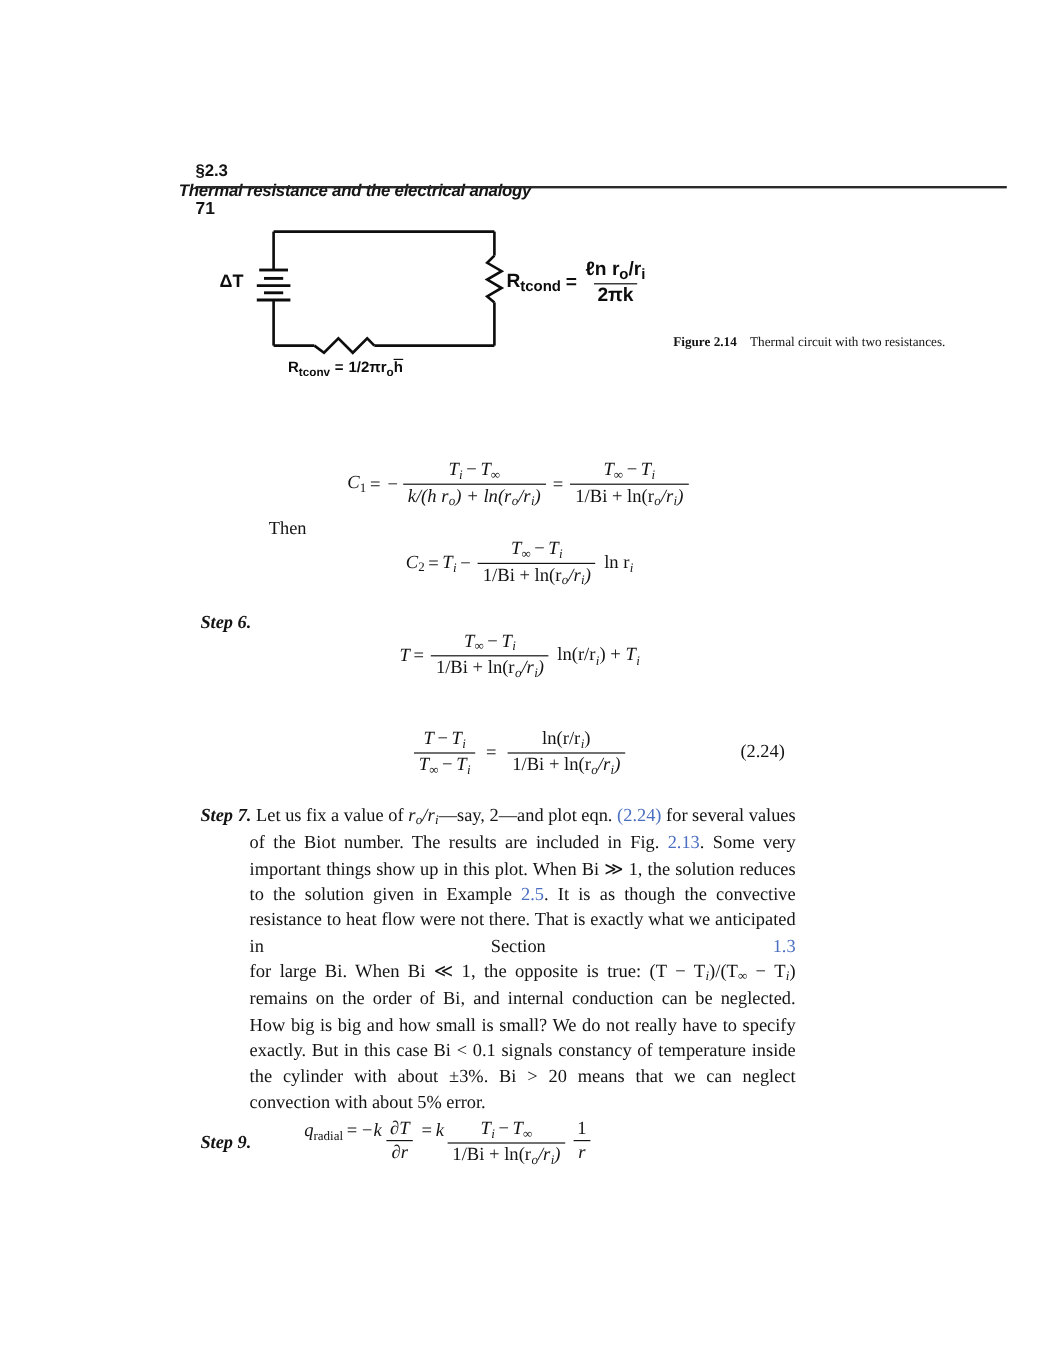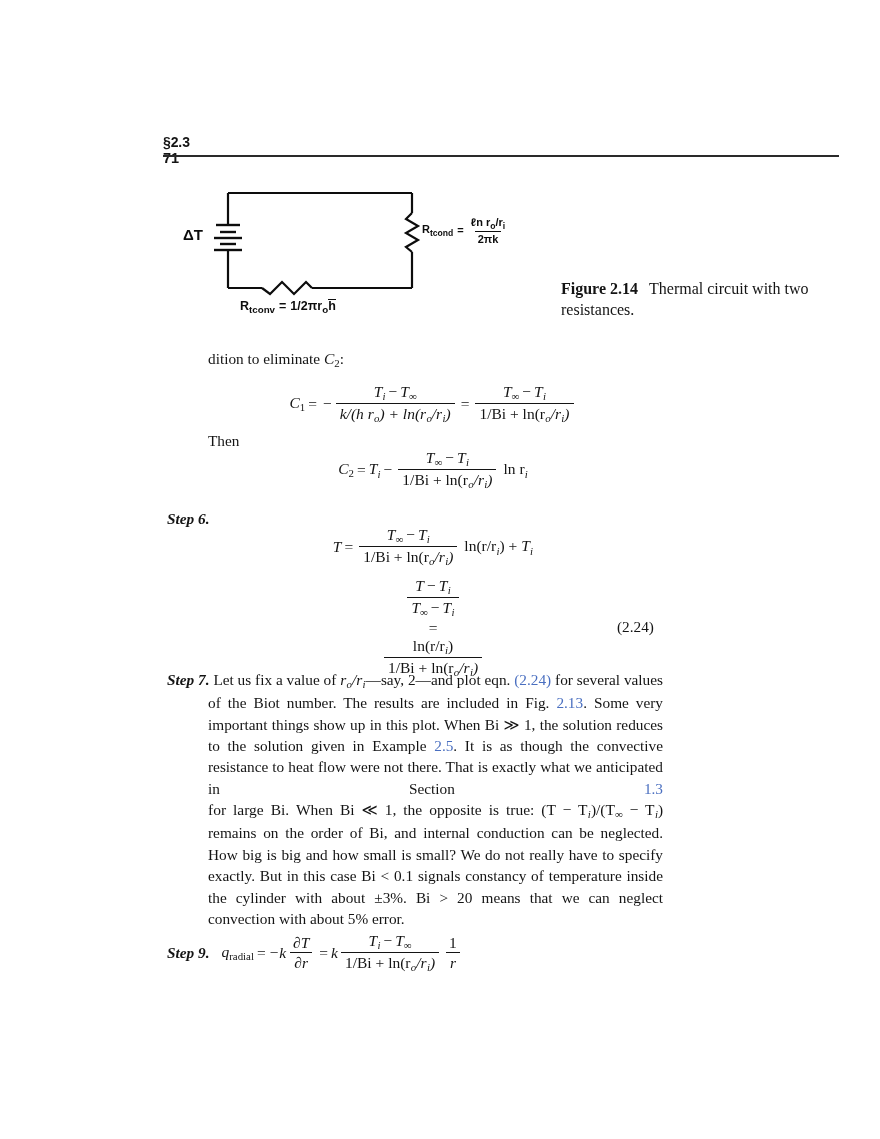--- a/index.html
+++ b/index.html
@@ -72,21 +72,21 @@
   .circuit {
     position: absolute;
     left: 0;
     top: 0;
   }
   .fig-caption {
     position: absolute;
     left: 561px;
     top: 278px;
     width: 270px;
-    font-size: 16px;
+    font-size: 11px;
     line-height: 1.33;
   }
   .fig-caption b { font-weight: bold; }
   .cap-gap { display: inline-block; width: 11px; }
 
   
   .body-col {
     position: absolute;
     left: 208px;
     width: 455px;
@@ -188,20 +188,21 @@
   .cfrac .cd { padding: 0.5px 3px 0 3px; border-top: 1.4px solid #0d0d0d; }
   .obar { border-top: 1.3px solid #0d0d0d; display: inline-block; line-height: 1.05; }
 </style>
 </head>
 <body>
 
 <div class="page">
 
   <div class="header">
     <span class="header-section">§2.3</span>
+    <span class="header-title">Thermal resistance and the electrical analogy</span>
     <span class="header-page">71</span>
   </div>
   <div class="header-rule"></div>
 
   <div class="figure-wrap">
     <svg class="circuit" width="380" height="150" viewBox="0 0 380 150">
 
       <line x1="48" y1="13" x2="232" y2="13" stroke="#0d0d0d" stroke-width="2.2"></line>
 
       <line x1="232" y1="13" x2="232" y2="33" stroke="#0d0d0d" stroke-width="2.2"></line>
@@ -222,21 +223,21 @@
       <line x1="40" y1="52" x2="56" y2="52" stroke="#0d0d0d" stroke-width="2.4"></line>
       <line x1="36" y1="45" x2="60" y2="45" stroke="#0d0d0d" stroke-width="2.4"></line>
 
       <line x1="48" y1="45" x2="48" y2="13" stroke="#0d0d0d" stroke-width="2.2"></line>
     </svg>
 
     <div class="clab" style="left:3px; top:46px; font-size:15px;">
       <span>ΔT</span>
     </div>
 
-    <div class="clab" style="left:242px; top:36px; font-size:11px; display:flex; align-items:center;">
+    <div class="clab" style="left:242px; top:36px; font-size:16px; display:flex; align-items:center;">
       <span>
         <span>R</span><span class="sm" style="vertical-align:-0.3em;"><span>t</span><span style="font-size:1em;">cond</span></span>
       </span>
       <span style="padding:0 4px;">=</span>
       <span class="cfrac">
         <span class="cn"><span>ℓn r</span><span class="sm" style="vertical-align:-0.3em;">o</span><span>/r</span><span class="sm" style="vertical-align:-0.3em;">i</span></span>
         <span class="cd">2πk</span>
       </span>
     </div>
 
@@ -246,43 +247,37 @@
       </span>
       <span style="padding:0 4px;">=</span>
       <span><span>1/2πr</span><span class="sm" style="vertical-align:-0.3em;">o</span><span class="obar">h</span></span>
     </div>
   </div>
 
   <div class="fig-caption">
     <b>Figure 2.14</b><span class="cap-gap"></span><span>Thermal circuit with two resistances.</span>
   </div>
 
-  <div class="body-col" style="top:348px;">
-    <p class="para">
-      <span>dition to eliminate</span>
-      <span class="math"><span>C</span><sub class="msub-up">2</sub></span><span>:</span>
-    </p>
-  </div>
 
   <div class="mathrow math" style="left:163px; top:381px; width:540px; height:46px;">
     <span><span>C</span><sub class="msub-up">1</sub></span>
     <span class="op">=</span>
     <span class="op" style="padding-right:1px;">−</span>
     <span class="frac">
       <span class="num"><span>T</span><sub class="msub">i</sub><span class="op">−</span><span>T</span><sub class="msub-up">∞</sub></span>
       <span class="den"><span>k/(h r</span><sub class="msub">o</sub><span>) + ln(r</span><sub class="msub">o</sub><span>/r</span><sub class="msub">i</sub><span>)</span></span>
     </span>
     <span class="op">=</span>
     <span class="frac">
       <span class="num"><span>T</span><sub class="msub-up">∞</sub><span class="op">−</span><span>T</span><sub class="msub">i</sub></span>
       <span class="den"><span class="up">1/Bi + ln(r</span><sub class="msub">o</sub><span>/r</span><sub class="msub">i</sub><span>)</span></span>
     </span>
   </div>
 
-  <div class="body-col" style="top:430px; left:208px;">
+  <div class="body-col" style="top:430px; left:224px;">
     <p class="para">Then</p>
   </div>
 
   <div class="mathrow math" style="left:163px; top:447px; width:540px; height:46px;">
     <span><span>C</span><sub class="msub-up">2</sub></span>
     <span class="op">=</span>
     <span><span>T</span><sub class="msub">i</sub></span>
     <span class="op">−</span>
     <span class="frac">
       <span class="num"><span>T</span><sub class="msub-up">∞</sub><span class="op">−</span><span>T</span><sub class="msub">i</sub></span>
@@ -298,21 +293,21 @@
     <span>T</span>
     <span class="op">=</span>
     <span class="frac">
       <span class="num"><span>T</span><sub class="msub-up">∞</sub><span class="op">−</span><span>T</span><sub class="msub">i</sub></span>
       <span class="den"><span class="up">1/Bi + ln(r</span><sub class="msub">o</sub><span>/r</span><sub class="msub">i</sub><span>)</span></span>
     </span>
     <span style="padding-left:4px;"><span class="up">ln(r/r</span><sub class="msub">i</sub><span class="up">) +</span>&nbsp;<span>T</span><sub class="msub">i</sub></span>
   </div>
 
 
-  <div class="mathrow math" style="left:163px; top:604px; width:540px; height:48px;flex-direction:column;">
+  <div class="mathrow math" style="left:163px; top:604px; width:540px; height:48px;">
     <span class="frac">
       <span class="num"><span>T</span><span class="op">−</span><span>T</span><sub class="msub">i</sub></span>
       <span class="den"><span>T</span><sub class="msub-up">∞</sub><span class="op">−</span><span>T</span><sub class="msub">i</sub></span>
     </span>
     <span class="op" style="padding:0 6px;">=</span>
     <span class="frac">
       <span class="num"><span class="up">ln(r/r</span><sub class="msub">i</sub><span class="up">)</span></span>
       <span class="den"><span class="up">1/Bi + ln(r</span><sub class="msub">o</sub><span>/r</span><sub class="msub">i</sub><span>)</span></span>
     </span>
   </div>
@@ -329,21 +324,21 @@
       <span>for several values of the Biot number.  The results are included in Fig.</span>
       <span class="lnk">2.13</span><span>. Some very important things show up in this plot. When Bi ≫ 1, the solution reduces to the solution given in Example</span>
       <span class="lnk">2.5</span><span>. It is as though the convective resistance to heat flow were not there.  That is exactly what we anticipated in Section</span>
       <span class="lnk">1.3</span>
       <span class="math"><span class="up">for large Bi. When Bi ≪ 1, the opposite is true: (T − T</span><sub class="msub">i</sub></span><span class="math"><span class="up">)/(T</span><sub class="msub-up">∞</sub><span class="up"> − T</span><sub class="msub">i</sub></span><span>) remains on the order of Bi, and internal conduction can be neglected.  How big is big and how small is small?  We do not really have to specify exactly. But in this case Bi &lt; 0.1 signals constancy of temperature inside the cylinder with about ±3%. Bi &gt; 20 means that we can neglect convection with about 5% error.</span>
     </div>
   </div>
 
   <div class="step-block" style="top:932px; display:flex; align-items:center;">
     <span class="step-label" style="padding-right:12px;">Step 9.</span>
-    <span class="math" style="display:inline-flex; align-items:center;">
+    <span class="math" style="display:inline-flex; margin-left:32px;">
       <span><span>q</span><sub class="msub-up">radial</sub></span>
       <span class="op">=</span>
       <span>−k</span>
       <span class="frac">
         <span class="num">∂T</span>
         <span class="den">∂r</span>
       </span>
       <span class="op">=</span>
       <span>k</span>
       <span class="frac">

